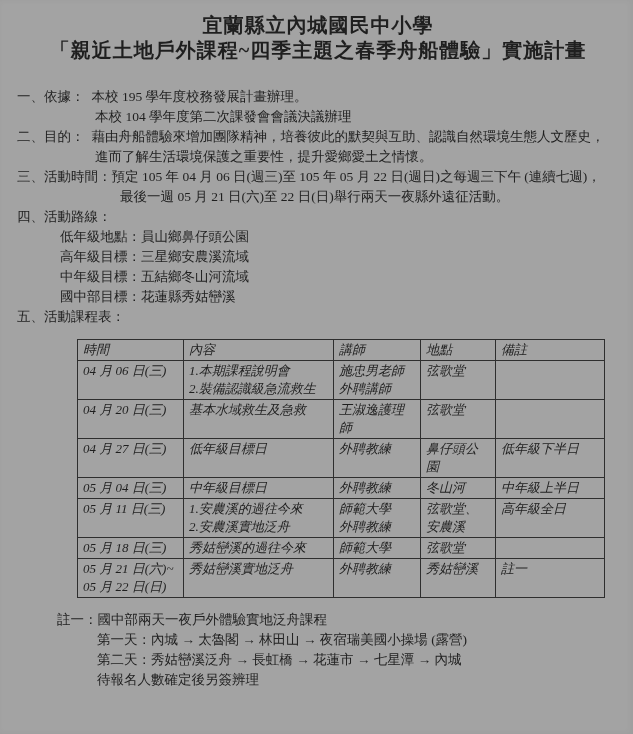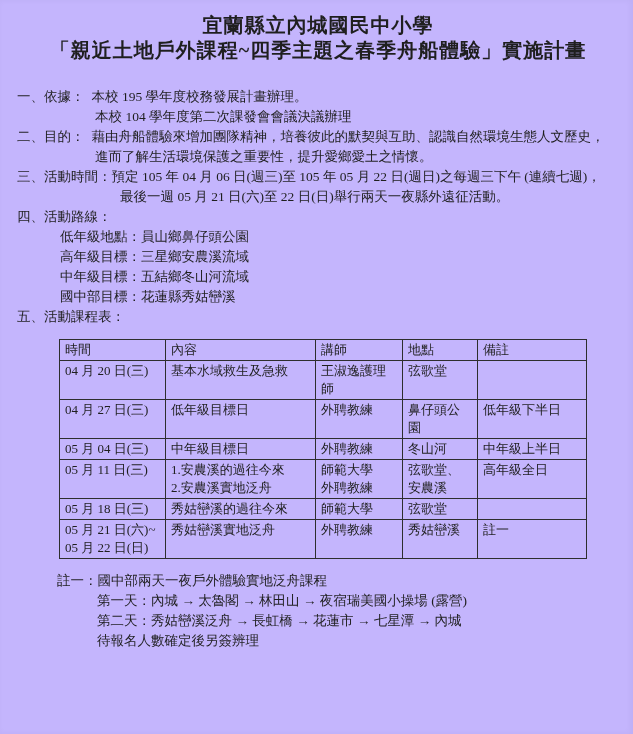--- a/index.html
+++ b/index.html
@@ -1,20 +1,20 @@
 <!DOCTYPE html>
 <html><head>
 <meta charset="utf-8">
 <style>
   html,body { margin:0; padding:0; background:#d9d9d9; }
   .page {
     position:relative;
     width:633px; height:734px;
     margin:0 auto;
-    background:#c4b5fd;
+    background:#a3a3a3;
     color:#1f1f1f;
     font-family:"Liberation Serif","DejaVu Serif",serif;
     box-sizing:border-box;
     padding:13px 14px 0 17px;
     overflow:hidden;
     box-shadow:inset -2px 0 6px rgba(0,0,0,0.04);
   }
   .title-block { text-align:center; margin-bottom:24px; }
   .title-line {
     font-size:20px; font-weight:700; line-height:25px;
@@ -22,25 +22,26 @@
   }
   .doc-body { font-size:13.5px; }
   .bline { line-height:20px; white-space:nowrap; }
   .lbl { display:inline-block; }
   .gap-sm { margin-right:7px; }
   .cont-a { padding-left:78px; }
   .cont-b { padding-left:103px; }
   .route  { padding-left:43px; }
 
   table.course-table {
-    margin:12px 0 0 42px;
+    margin:12px 0 0 60px;
     border-collapse:collapse;
     table-layout:fixed;
     width:527px;
     font-size:13px;
+    font-style:italic;
   }
   table.course-table th, table.course-table td {
     border:1.4px solid #2e2e2e;
     padding:1px 5px;
     text-align:left;
     vertical-align:top;
     font-weight:normal;
     line-height:18px;
     white-space:pre-line;
     overflow:hidden;
@@ -98,20 +99,29 @@
       <tr>
         <th>時間</th>
         <th>內容</th>
         <th>講師</th>
         <th>地點</th>
         <th>備註</th>
       </tr>
     </thead>
     <tbody>
         <tr>
+          <td>04 月 06 日(三)</td>
+          <td>1.本期課程說明會
+2.裝備認識級急流救生</td>
+          <td>施忠男老師
+外聘講師</td>
+          <td>弦歌堂</td>
+          <td></td>
+        </tr>
+        <tr>
           <td>04 月 20 日(三)</td>
           <td>基本水域救生及急救</td>
           <td>王淑逸護理師</td>
           <td>弦歌堂</td>
           <td></td>
         </tr>
         <tr>
           <td>04 月 27 日(三)</td>
           <td>低年級目標日</td>
           <td>外聘教練</td>

